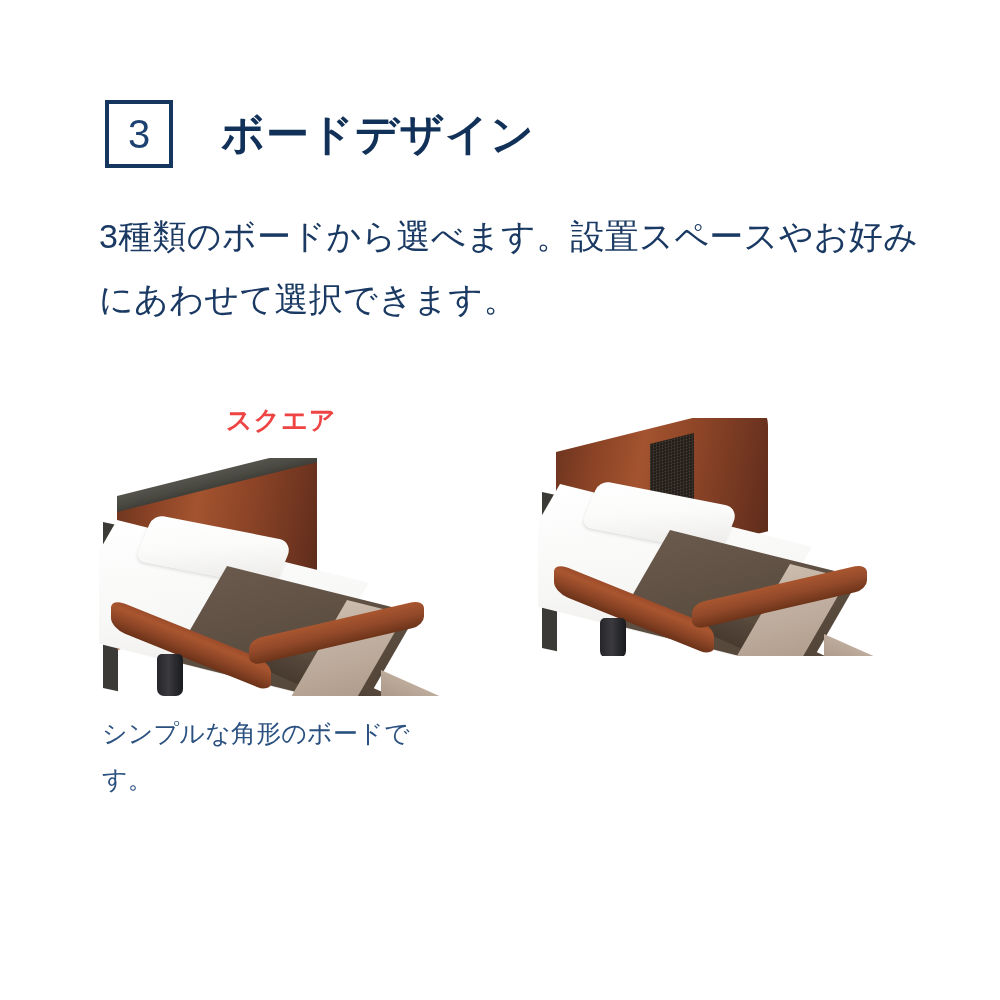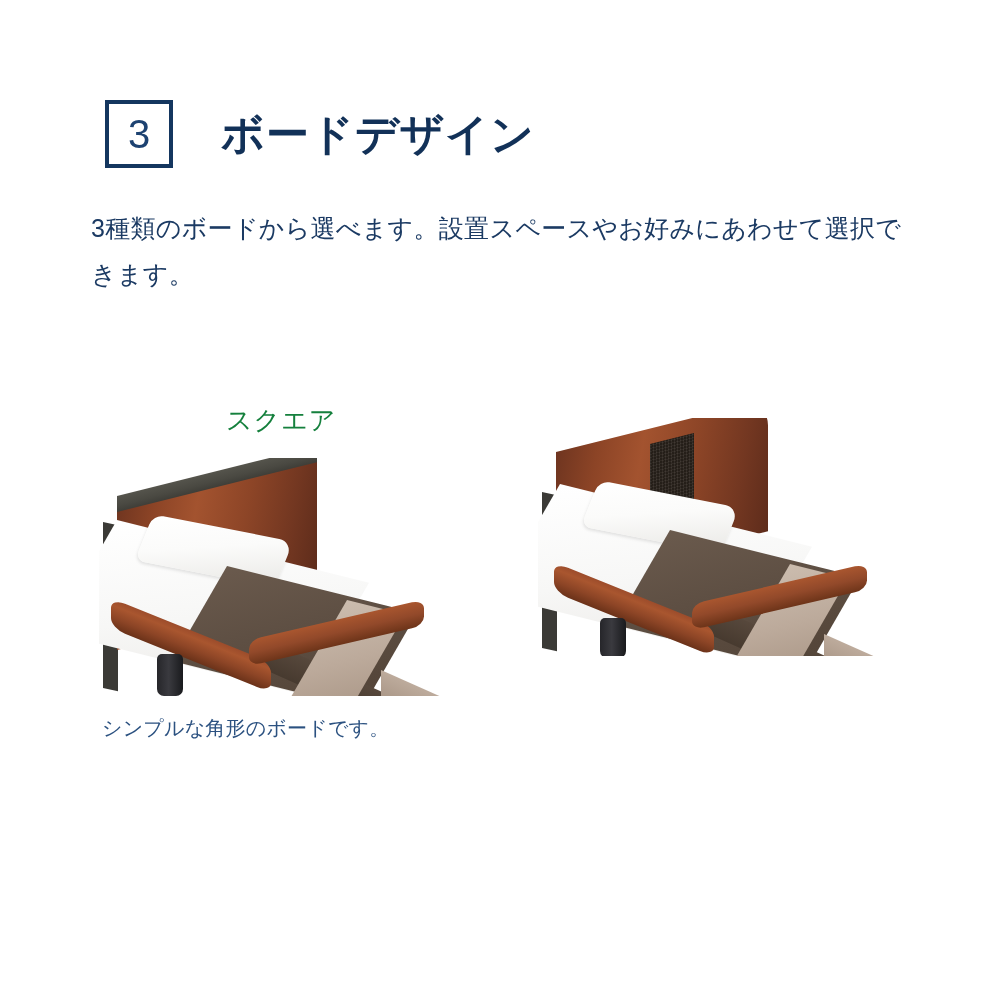--- a/index.html
+++ b/index.html
@@ -47,47 +47,47 @@
     font-size: 43px;
     font-weight: 700;
     line-height: 1;
     letter-spacing: 1px;
     white-space: nowrap;
   }
 
   
   .intro {
     position: absolute;
-    left: 91px;
+    left: 99px;
     top: 205px;
     width: 830px;
     color: #1b3a63;
-    font-size: 25px;
+    font-size: 34px;
     line-height: 1.85;
     letter-spacing: 0.3px;
   }
 
   
   .columns {
     position: absolute;
     left: 0;
     top: 400px;
     width: 1000px;
   }
   .col {
     position: absolute;
     top: 0;
   }
   .col-left  { left: 99px;  width: 400px; }
   .col-right { left: 538px; width: 400px; }
 
   .col-heading {
-    color: #15803d;
+    color: #ef4444;
     font-size: 26px;
-    font-weight: 400;
+    font-weight: 700;
     letter-spacing: 1px;
     margin: 0 0 0 0;
     height: 40px;
     line-height: 40px;
   }
   .col-left .col-heading  { padding-left: 127px; }
   .col-right .col-heading { padding-left: 113px; }
 
   
   .bed-figure {
@@ -170,21 +170,21 @@
     background: linear-gradient(150deg, #cbbcae 0%, #bcaa9b 55%, #ab9888 100%);
   }
   .throw-side {
     background: linear-gradient(180deg, #bdab9c 0%, #a89585 100%);
   }
 
   
   .caption {
     margin-top: 14px;
     color: #2b5180;
-    font-size: 20px;
+    font-size: 25px;
     line-height: 1.85;
     letter-spacing: 0.2px;
   }
   .col-left  .caption { width: 355px; padding-left: 3px; }
   .col-right .caption { width: 372px; padding-left: 3px; }
 </style>
 </head>
 <body>
 
 <div class="header">

